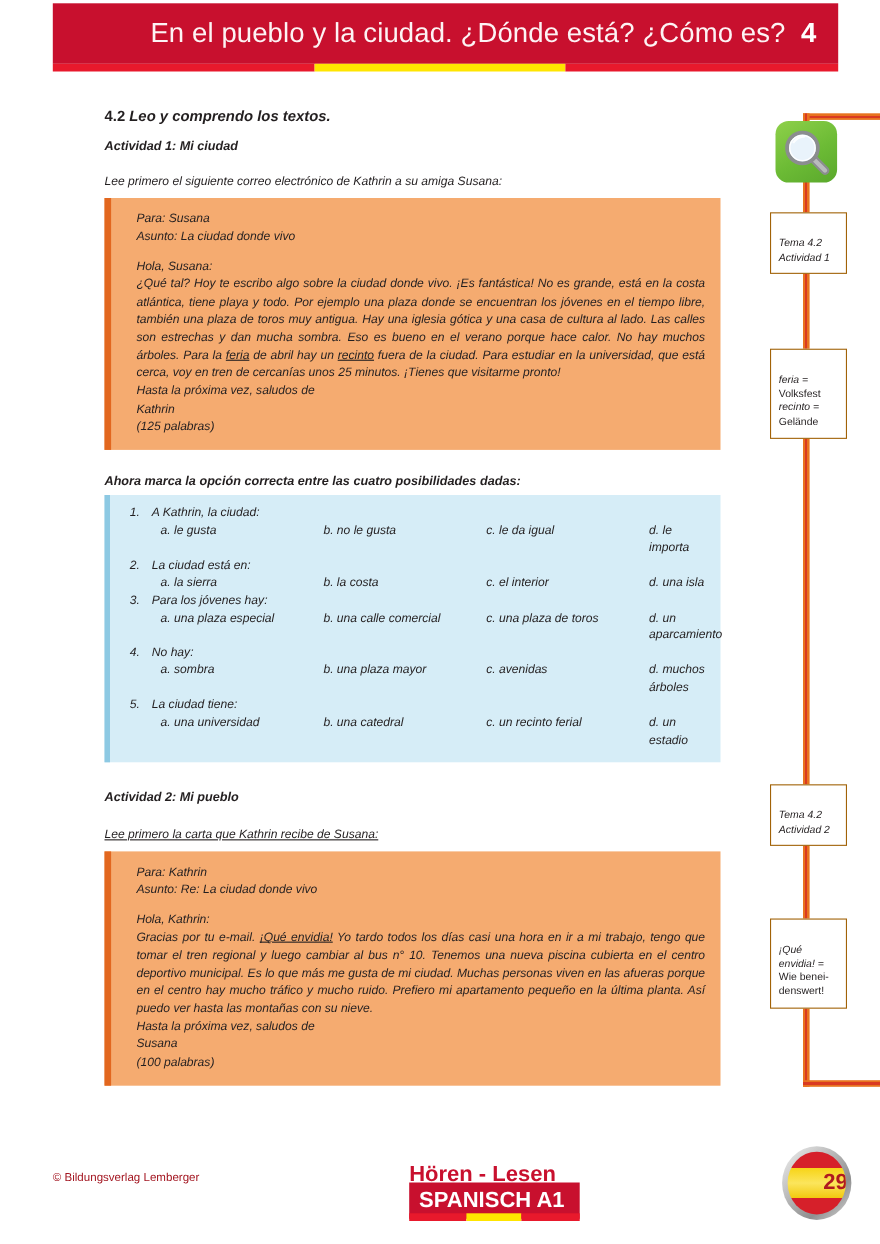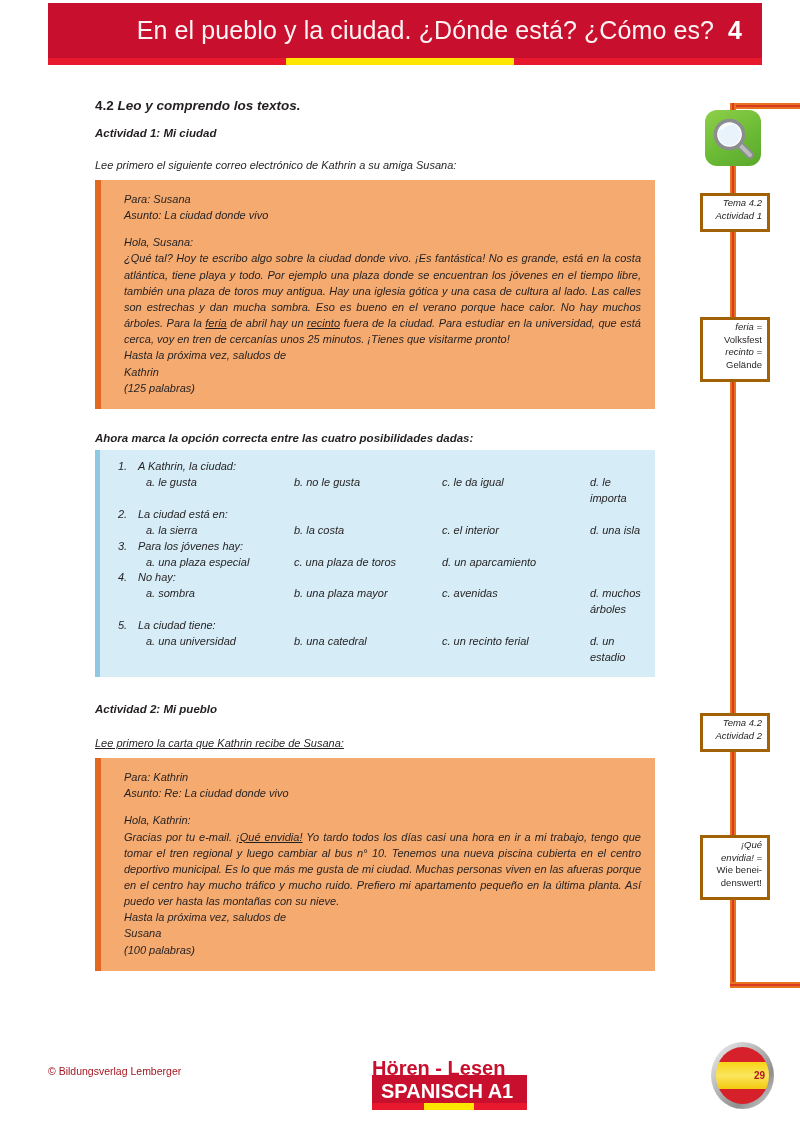--- a/index.html
+++ b/index.html
@@ -154,27 +154,26 @@
     border-radius: 12px;
     z-index: 3;
   }
   .magnifier-tile svg { display: block; }
 
   .side-box {
     position: absolute;
     left: 32px;
     width: 70px;
     background: #ffffff;
-    border: 3px solid #a16207;
-    padding: 1px 5px 7px 7px;
+    border: 1px solid #a16207;
+    padding: 22px 5px 7px 7px;
     font-size: 9.5px;
     line-height: 1.33;
     color: #231f20;
     z-index: 2;
-    text-align: right;
   }
   .side-box .it { font-style: italic; }
   .side-box .ro { font-style: normal; }
 
   
   .footer-copy {
     position: absolute;
     left: 48px; top: 1065px;
     font-size: 10.5px;
     color: #a31621;
@@ -226,21 +225,21 @@
     position: relative;
     display: flex; align-items: center; justify-content: center;
     background: linear-gradient(to bottom,
       #d6202a 0%, #d6202a 26%,
       #f7d417 26%, #fbe55c 50%, #f2c90e 74%,
       #d6202a 74%, #d6202a 100%);
   }
   .page-badge-num {
     position: relative;
     color: #b01a1f;
-    font-size: 10px;
+    font-size: 20px;
     font-weight: 700;
     z-index: 2;
     margin-left: 34px;
   }
 </style>
 </head>
 <body>
 
 <div class="header-bar">
   <span class="header-title">En el pueblo y la ciudad. ¿Dónde está? ¿Cómo es?</span>
@@ -299,20 +298,21 @@
           <span>d. una isla</span>
         </div>
       </div>
       <div class="mcq-item">
         <div class="mcq-q">
           <span class="qnum">3.</span>
           <span class="qtext">Para los jóvenes hay:</span>
         </div>
         <div class="mcq-opts">
           <span>a. una plaza especial</span>
+          <span>b. una calle comercial</span>
           <span>c. una plaza de toros</span>
           <span>d. un aparcamiento</span>
         </div>
       </div>
       <div class="mcq-item">
         <div class="mcq-q">
           <span class="qnum">4.</span>
           <span class="qtext">No hay:</span>
         </div>
         <div class="mcq-opts">

